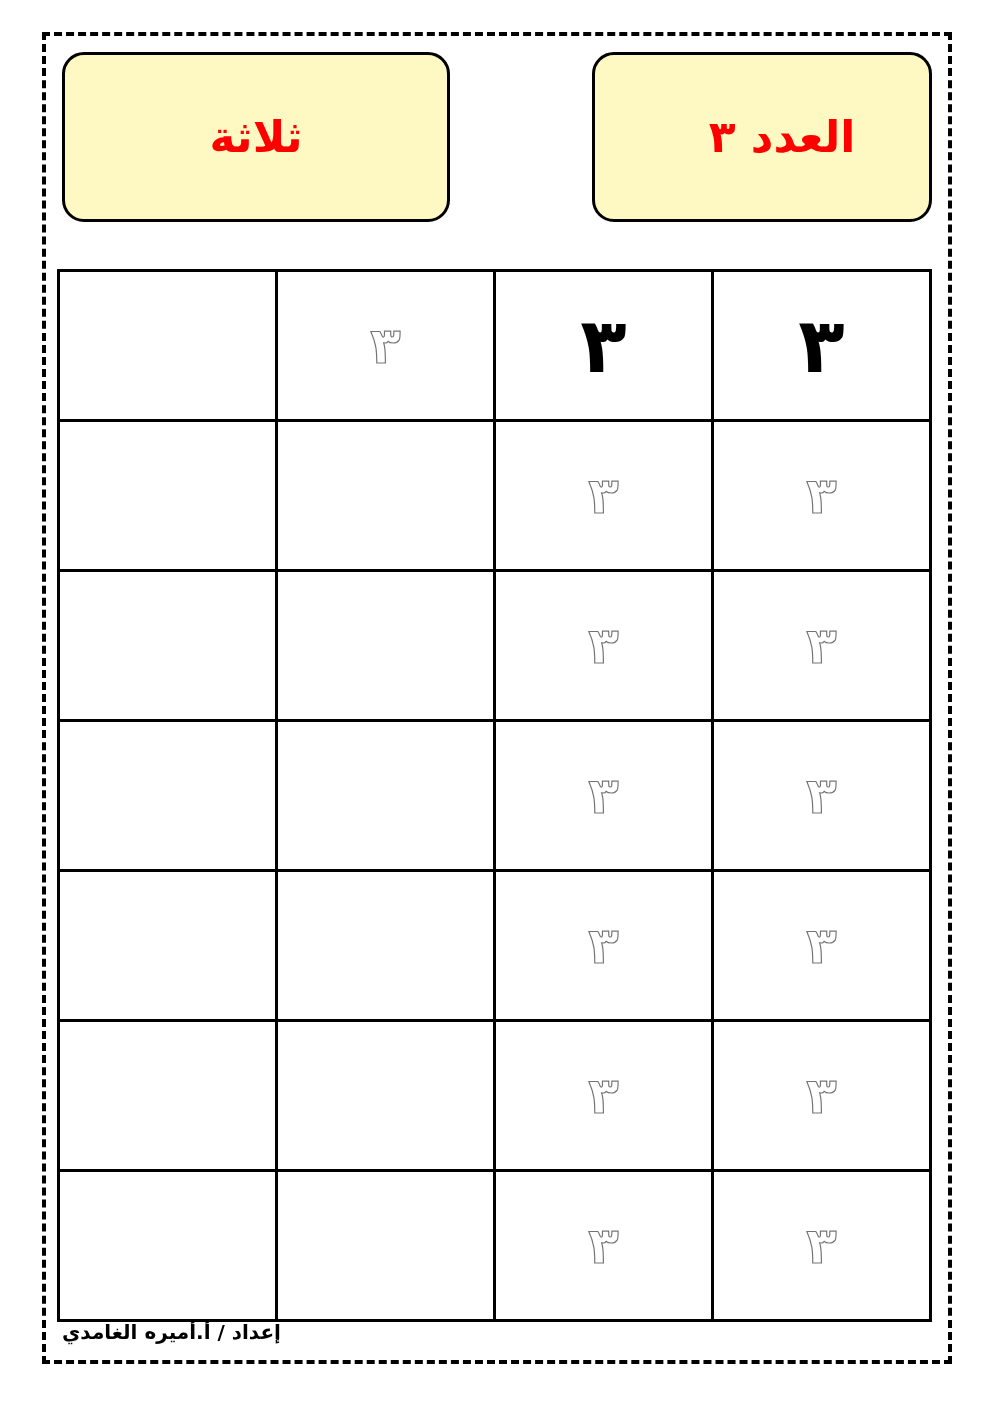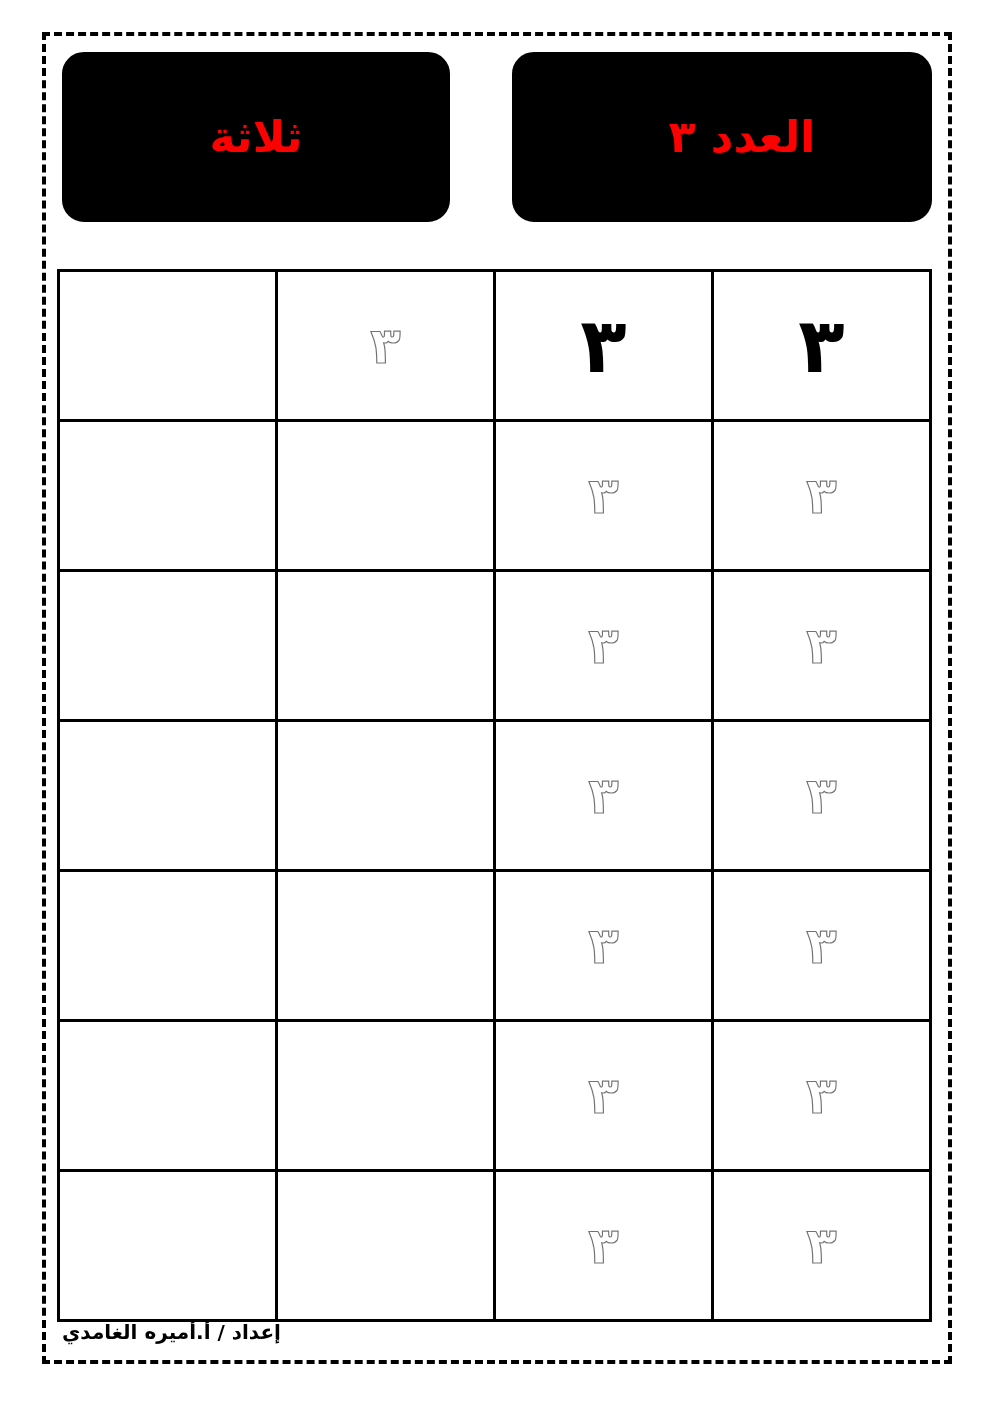--- a/index.html
+++ b/index.html
@@ -46,24 +46,24 @@
     height: 175px;
   }
   .title-box {
     border: 3px solid #000000;
     border-radius: 22px;
     box-sizing: border-box;
     height: 170px;
     display: flex;
     align-items: center;
     justify-content: center;
-    background: #000000;
+    background: #fef9c3;
   }
   .title-box.right {
-    width: 420px;
+    width: 340px;
     margin-right: 0px;
     padding-left: 40px;
   }
   .title-box.left {
     width: 388px;
   }
   .title-text {
     color: #FF0000;
     font-family: "DejaVu Sans", "Liberation Sans", sans-serif;
     font-weight: bold;

